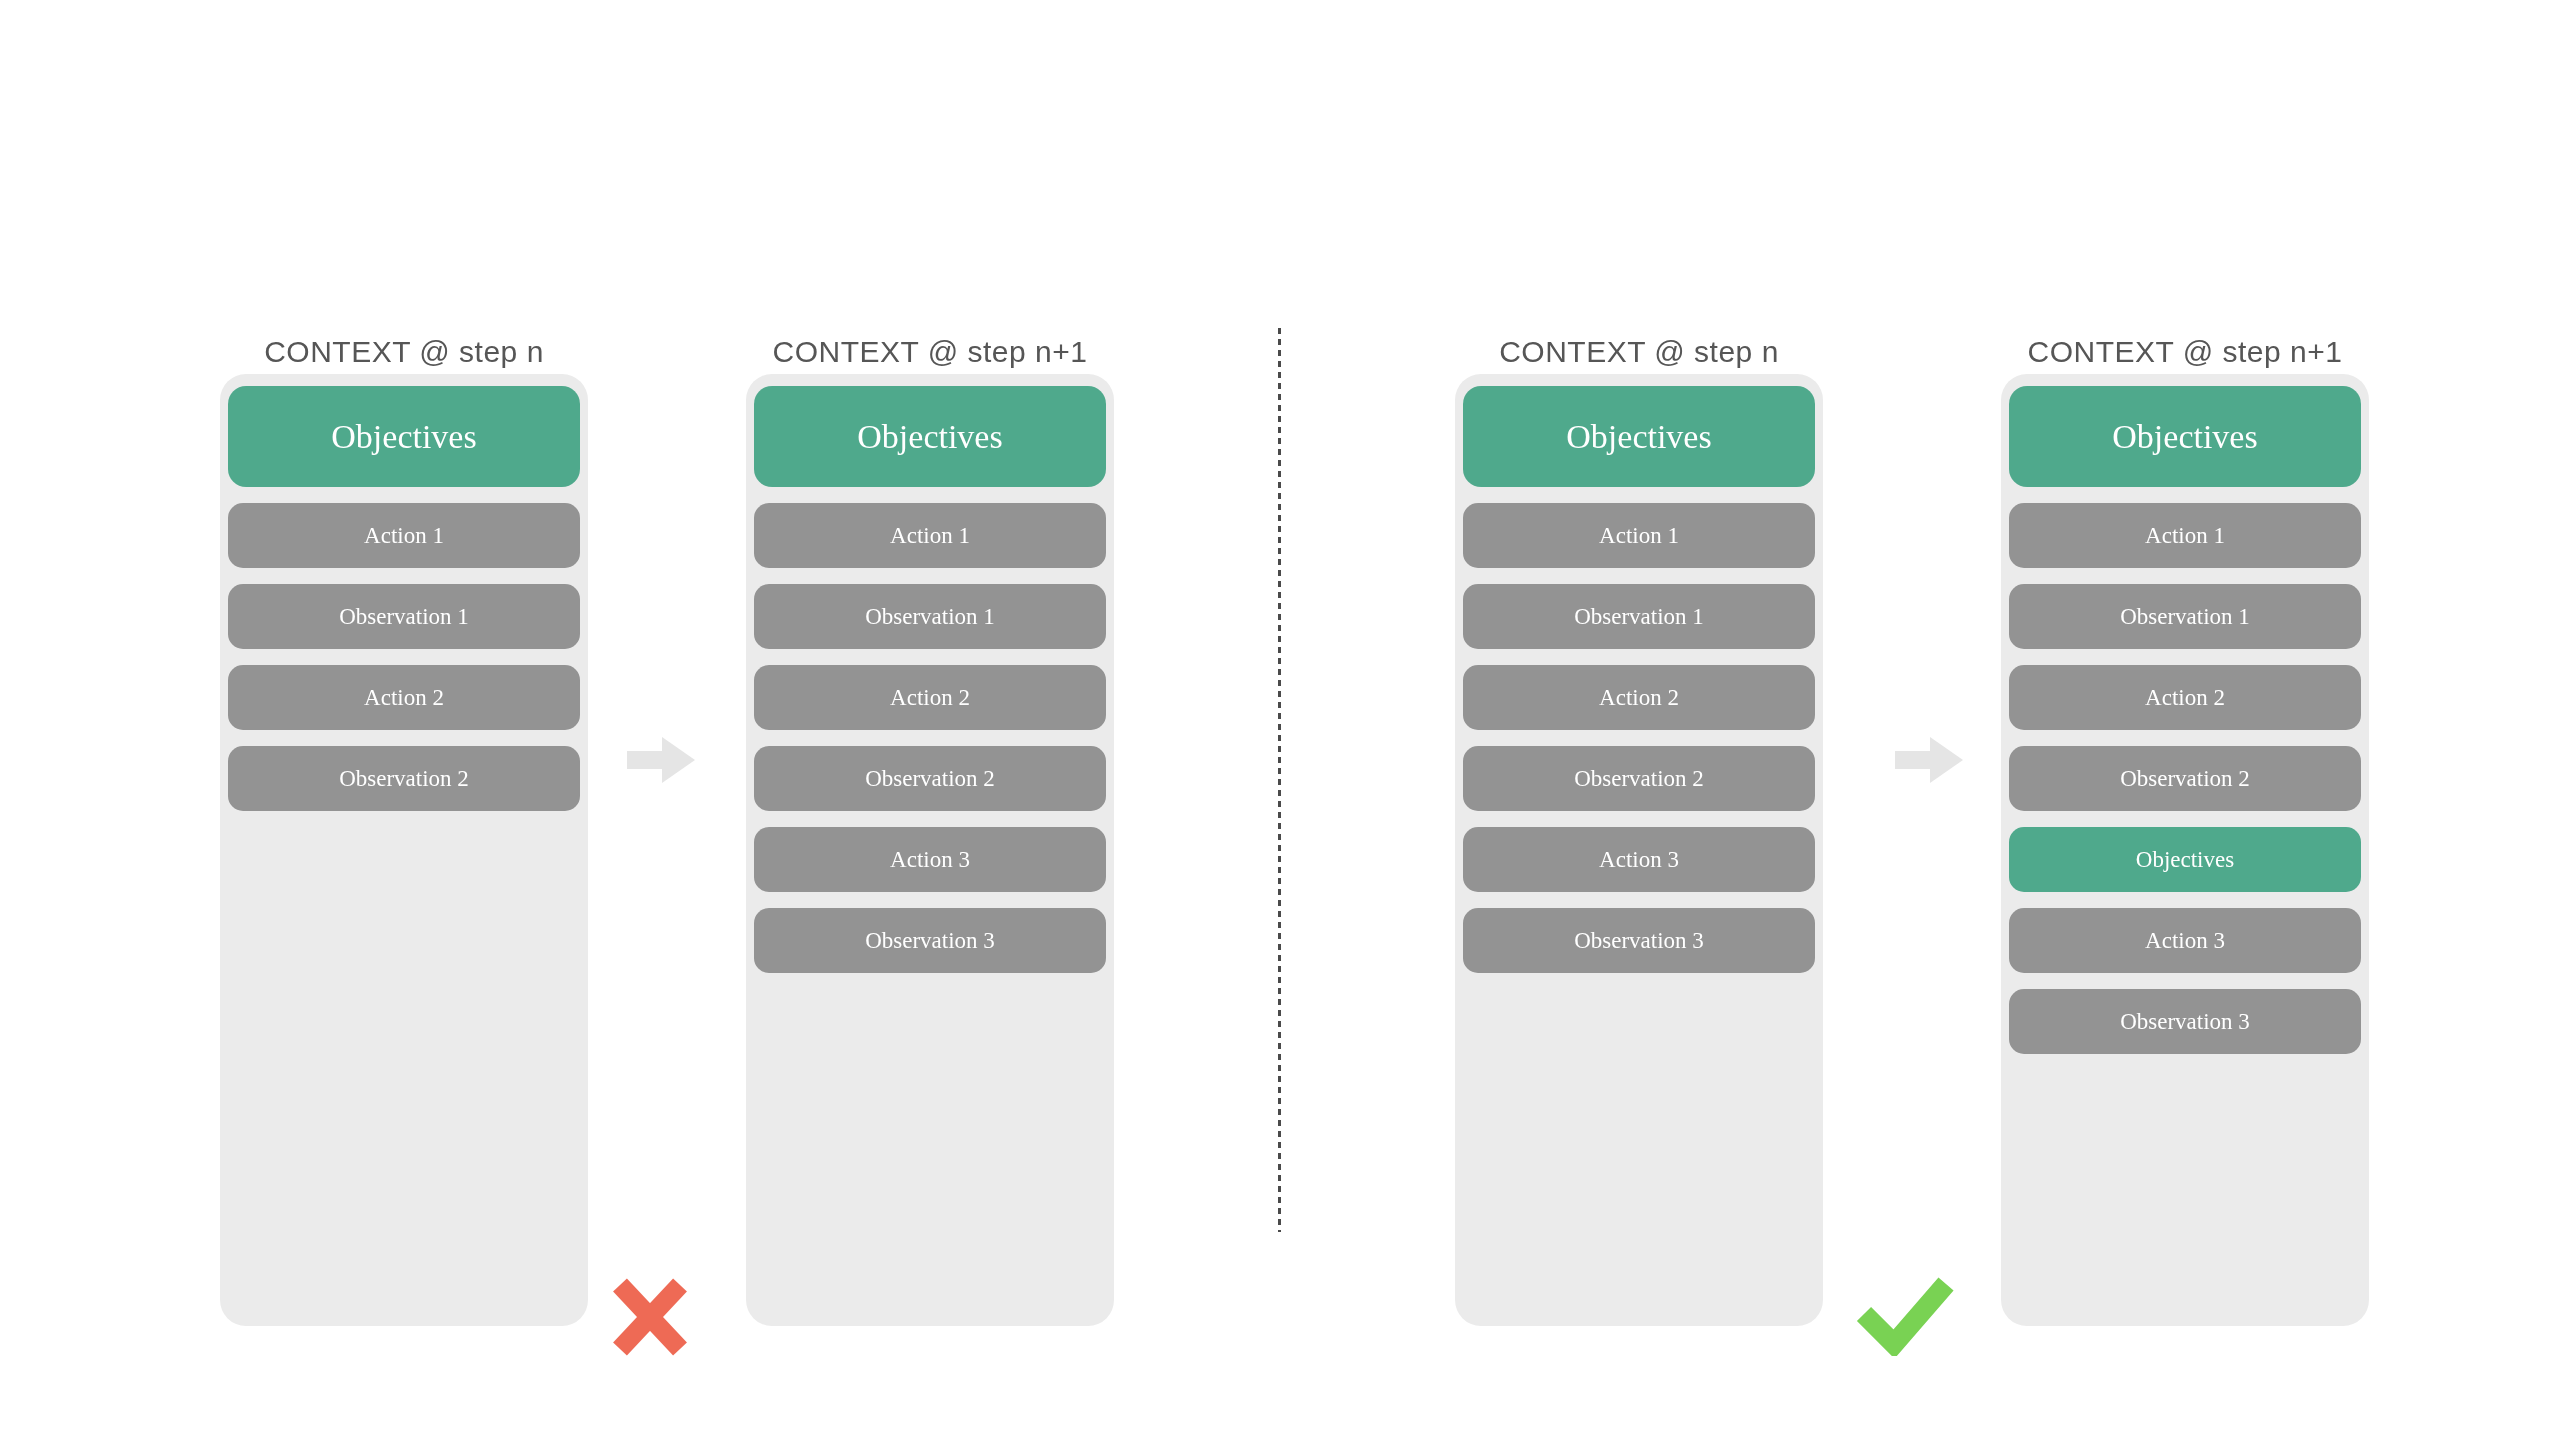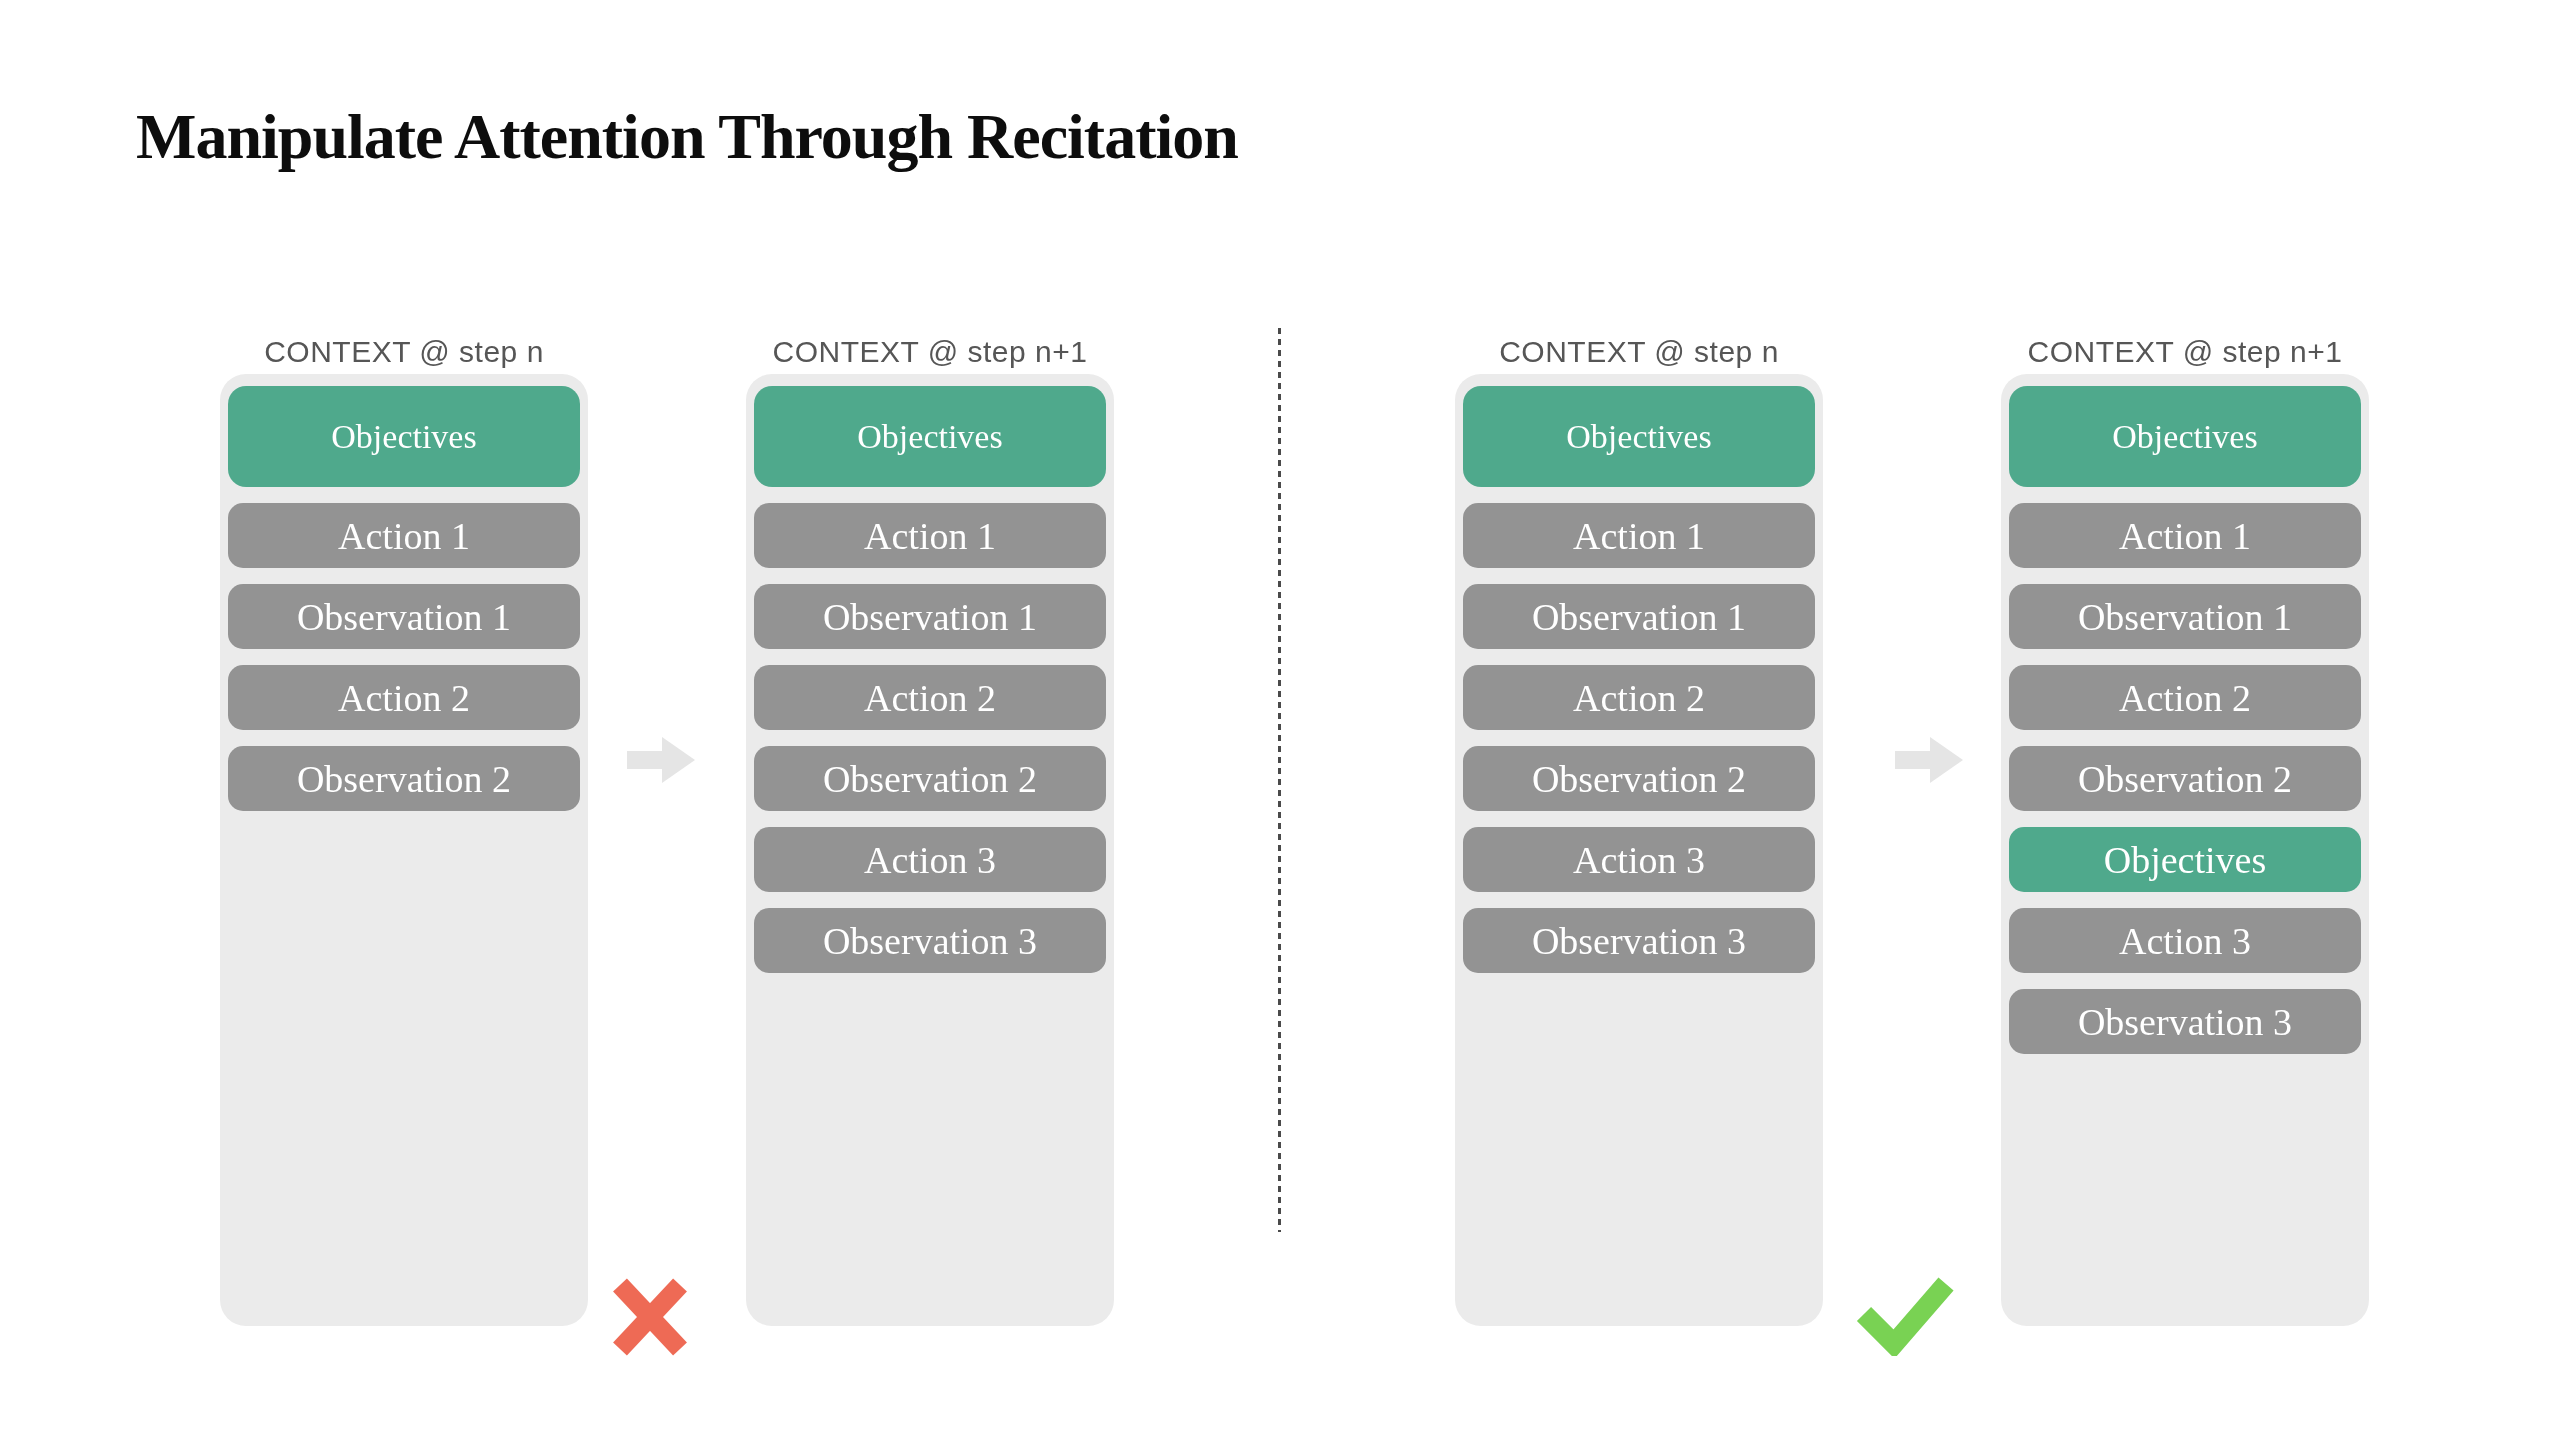--- a/index.html
+++ b/index.html
@@ -43,21 +43,21 @@
   }
   .pill{
     box-sizing:border-box;
     width:352px;
     display:flex;align-items:center;justify-content:center;
     font-family:"Liberation Serif", serif;
     color:var(--pill_text);
     flex:0 0 auto;
   }
   .pill-large{height:101px;border-radius:18px;font-size:34px;}
-  .pill-small{height:65px;border-radius:15px;font-size:38px;}
+  .pill-small{height:65px;border-radius:15px;font-size:23px;}
   .pill-teal{background:var(--teal);}
   .pill-gray{background:var(--gray);}
   .divider{
     position:absolute;
     left:1278px;top:328px;
     width:3px;height:904px;
     background:repeating-linear-gradient(
       to bottom,
       var(--divider) 0px, var(--divider) 6px,
       transparent 6px, transparent 11px
@@ -71,21 +71,20 @@
   .cross{left:613px;top:1278px;width:74px;height:78px;}
   .cross line{stroke:var(--cross);stroke-width:19px;}
   .check{left:1856px;top:1272px;width:100px;height:84px;}
   .check polyline{stroke:var(--check);stroke-width:20px;fill:none;}
 </style>
 </head>
 <body>
 
 <div class="canvas">
 
-  <h1 class="figure-title">Manipulate Attention Through Recitation</h1>
 
   <div class="panels">
       <div class="panel">
         <div class="panel-header">CONTEXT @ step n</div>
         <div class="panel-box">
           <div class="pill pill-teal pill-large">Objectives</div>
           <div class="pill pill-gray pill-small">Action 1</div>
           <div class="pill pill-gray pill-small">Observation 1</div>
           <div class="pill pill-gray pill-small">Action 2</div>
           <div class="pill pill-gray pill-small">Observation 2</div>

